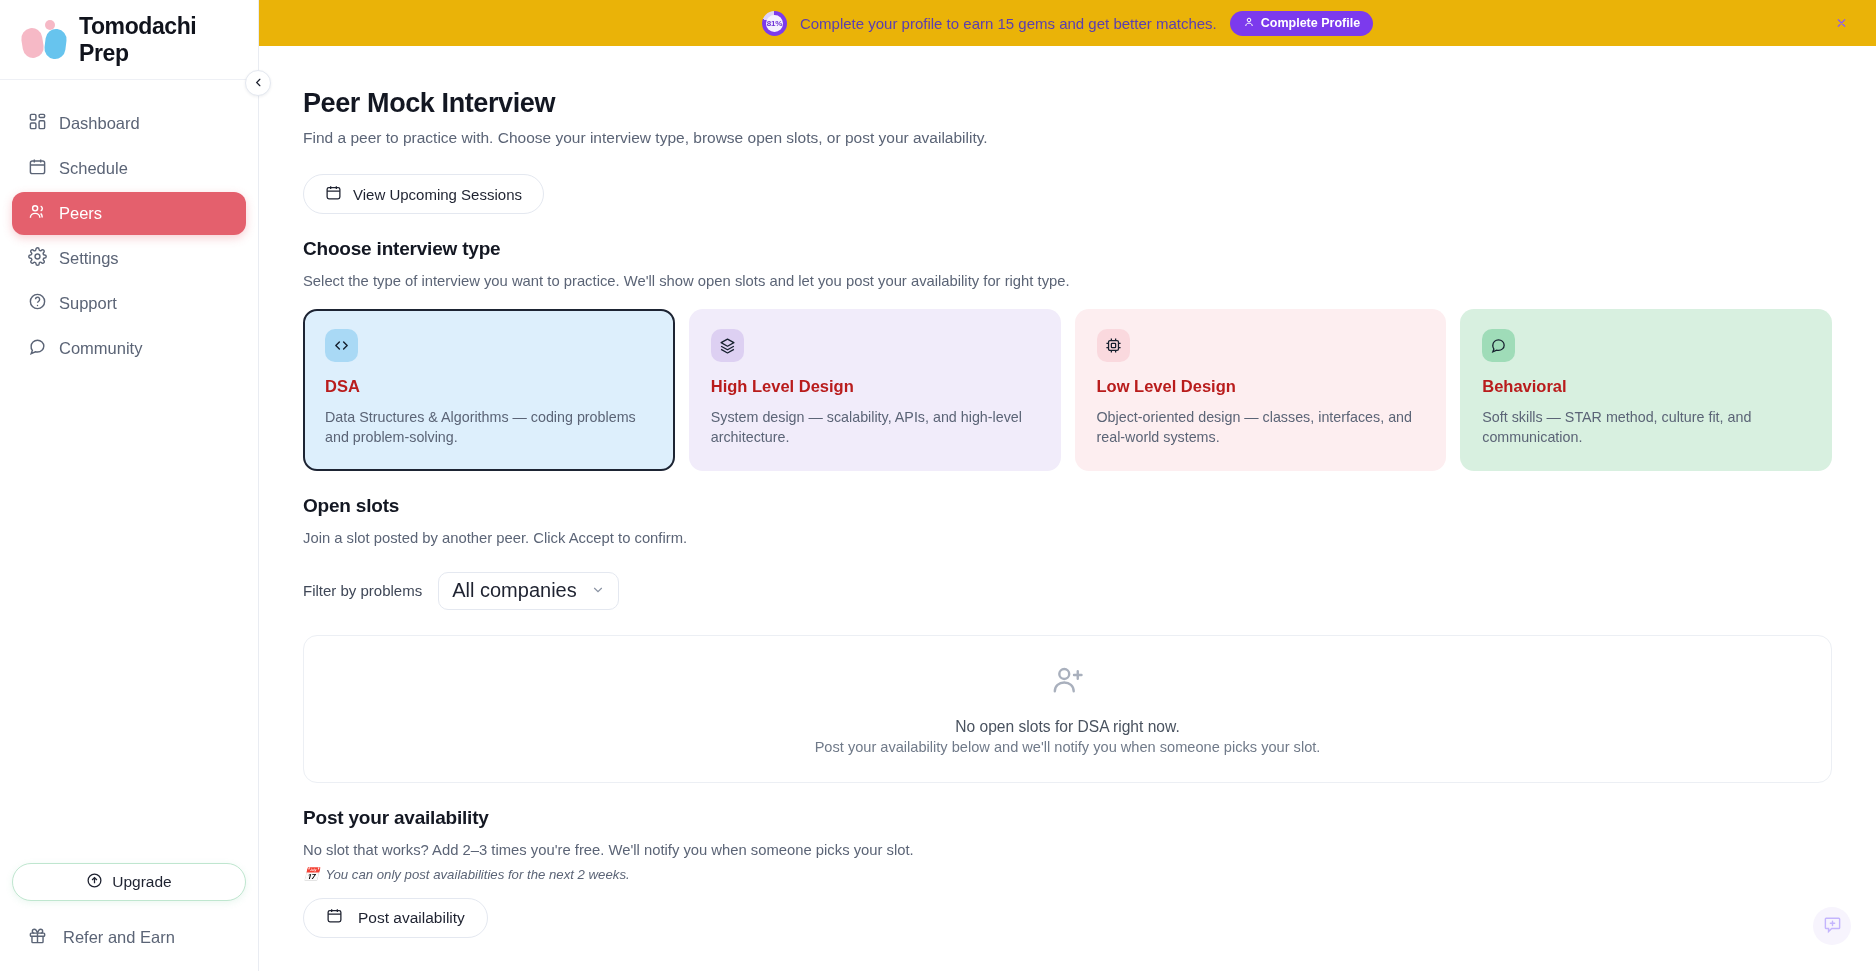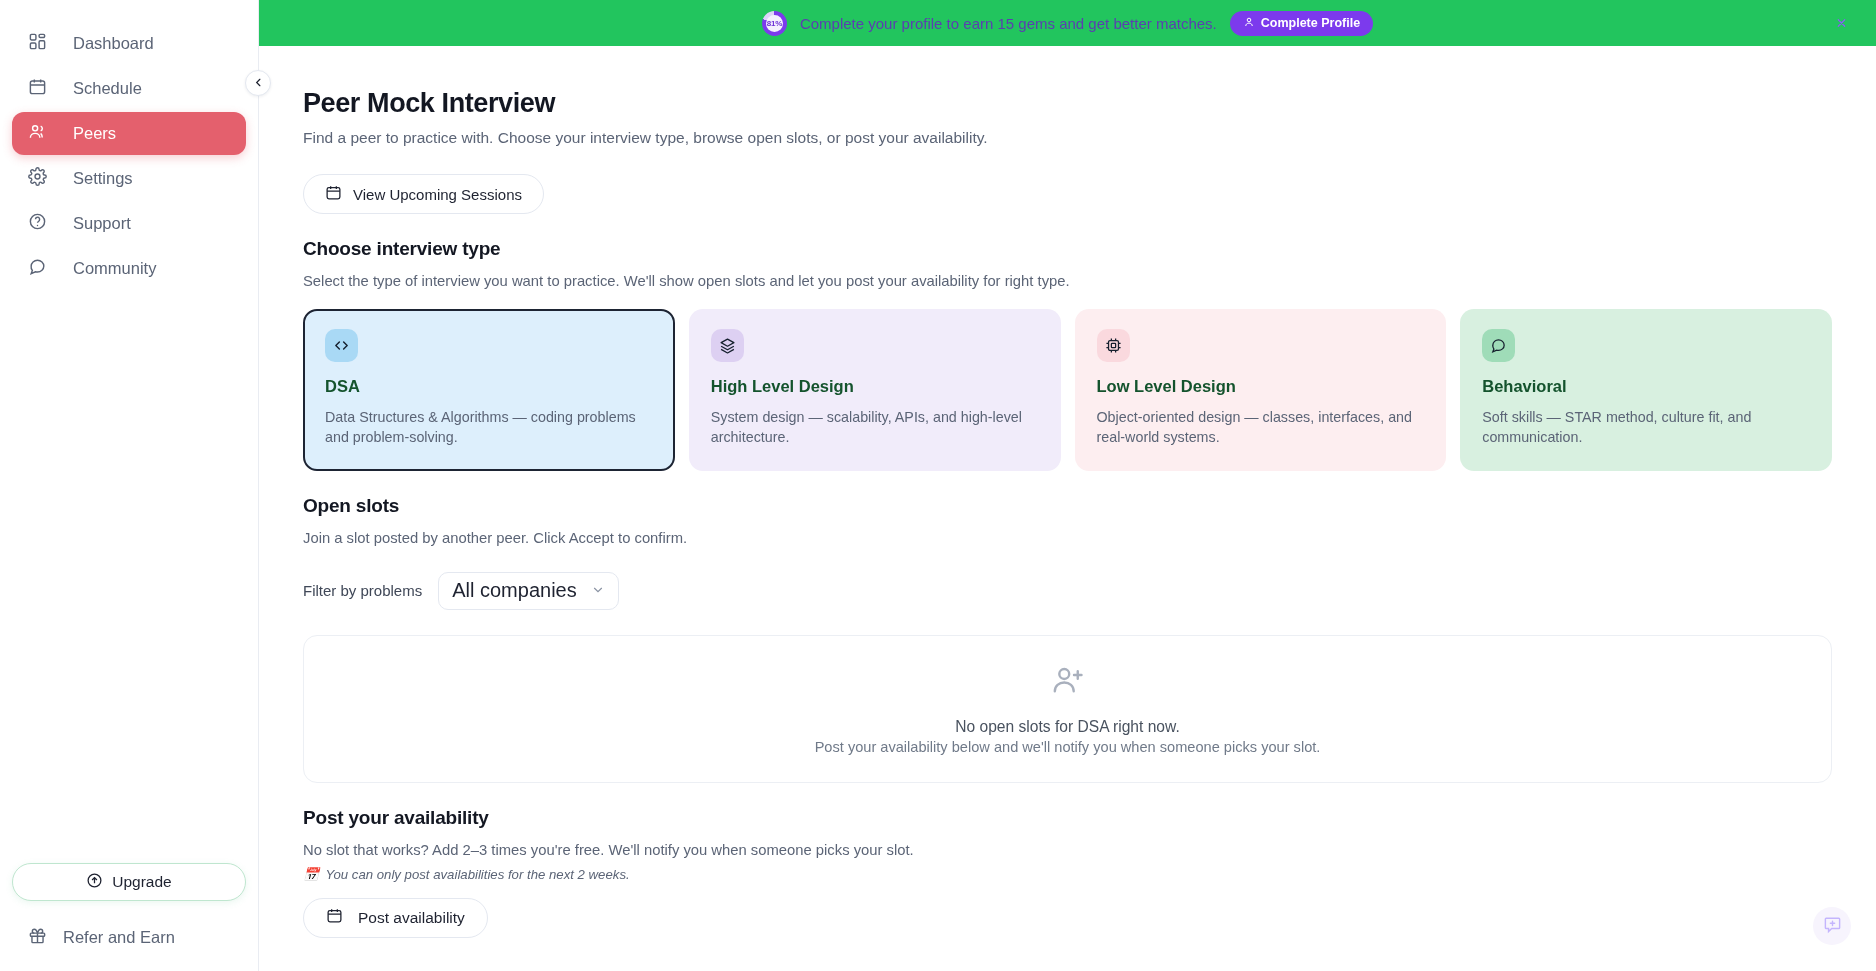--- a/index.html
+++ b/index.html
@@ -35,21 +35,21 @@
     background: #67c4ee; border-radius: 11px; transform: rotate(7deg);
   }
   .blob-dot {
     position: absolute; left: 25px; top: 1px; width: 10px; height: 10px;
     background: #f6b9c6; border-radius: 50%;
   }
   .brand-title { font-size: 23px; font-weight: 700; letter-spacing: -0.4px; color: #10131c; }
 
   .nav { padding: 22px 12px 0 12px; display: flex; flex-direction: column; gap: 2px; }
   .nav-item {
-    display: flex; align-items: center; gap: 26px;
+    display: flex; align-items: center; gap: 12px;
     height: 43px; padding: 0 16px; border-radius: 12px;
     color: #5b6476; font-size: 16.5px; cursor: pointer;
   }
   .nav-item svg { flex: none; }
   .nav-item.active {
     background: #e4606d; color: #ffffff;
     box-shadow: 0 3px 10px rgba(228,96,109,.30);
   }
   .nav-spacer { flex: 1 1 auto; }
 
@@ -81,21 +81,21 @@
     position: absolute; right: -13px; top: 70px;
     width: 26px; height: 26px; border-radius: 50%;
     background: #ffffff; border: 1px solid #e4e8f0;
     display: flex; align-items: center; justify-content: center;
     cursor: pointer; z-index: 40; box-shadow: 0 1px 3px rgba(20,30,60,.07);
   }
 
   
   .main { flex: 1 1 auto; height: 971px; position: relative; overflow: hidden; background: #fff; }
   .banner {
-    height: 46px; background: #22c55e;
+    height: 46px; background: #eab308;
     display: flex; align-items: center; justify-content: center;
     gap: 13px; position: relative; padding: 0 50px;
   }
   .ring {
     width: 25px; height: 25px; border-radius: 50%; flex: none;
     background: conic-gradient(#7c3aed 0% 81%, #ddd3fa 81% 100%);
     display: flex; align-items: center; justify-content: center;
     position: relative;
   }
   .ring::after {
@@ -135,21 +135,21 @@
   .cards { display: flex; gap: 14px; margin-top: 20px; }
   .card {
     flex: 1 1 0; border-radius: 14px; padding: 19px 21px 22px 21px;
     border: 1px solid transparent; cursor: pointer; min-height: 150px;
   }
   .card.selected { border: 2px solid #1d2433; padding: 18px 20px 21px 20px; }
   .card-icon {
     width: 33px; height: 33px; border-radius: 10px;
     display: flex; align-items: center; justify-content: center; margin-bottom: 15px;
   }
-  .card-title { font-size: 16.5px; font-weight: 600; color: #14532d; }
+  .card-title { font-size: 16.5px; font-weight: 600; color: #b91c1c; }
   .card-desc { font-size: 14.3px; color: #5b6476; margin-top: 11px; line-height: 1.42; }
 
   .filter-row { display: flex; align-items: center; gap: 16px; margin-top: 26px; }
   .filter-label { font-size: 15px; color: #3f4757; }
   .select-box {
     width: 181px; height: 38px; border-radius: 10px; border: 1px solid #e4e8f0;
     background: #fff; display: flex; align-items: center; justify-content: space-between;
     padding: 0 13px; font-size: 20px; color: #1e2230; cursor: pointer;
   }
 
@@ -179,20 +179,28 @@
     background: #f7f4fd; display: flex; align-items: center; justify-content: center;
     cursor: pointer; border: none;
   }
 </style>
 </head>
 <body>
 
 <div class="app">
 
   <aside class="sidebar">
+    <div class="brand">
+      <div class="brand-mark">
+        <div class="blob-pink"></div>
+          <div class="blob-dot"></div>
+          <div class="blob-blue"></div>
+      </div>
+      <div class="brand-title">Tomodachi Prep</div>
+    </div>
 
     <nav class="nav">
       <div class="nav-item">
         <span>
           <svg width="19" height="19" viewBox="0 0 24 24" fill="none" stroke="currentColor" stroke-width="1.8">
             <rect x="3" y="3" width="7" height="7" rx="1.5"></rect>
               <rect x="14" y="3" width="7" height="4" rx="1.5"></rect>
             <rect x="3" y="14" width="7" height="7" rx="1.5"></rect>
               <rect x="14" y="11" width="7" height="10" rx="1.5"></rect>
           </svg></span>

